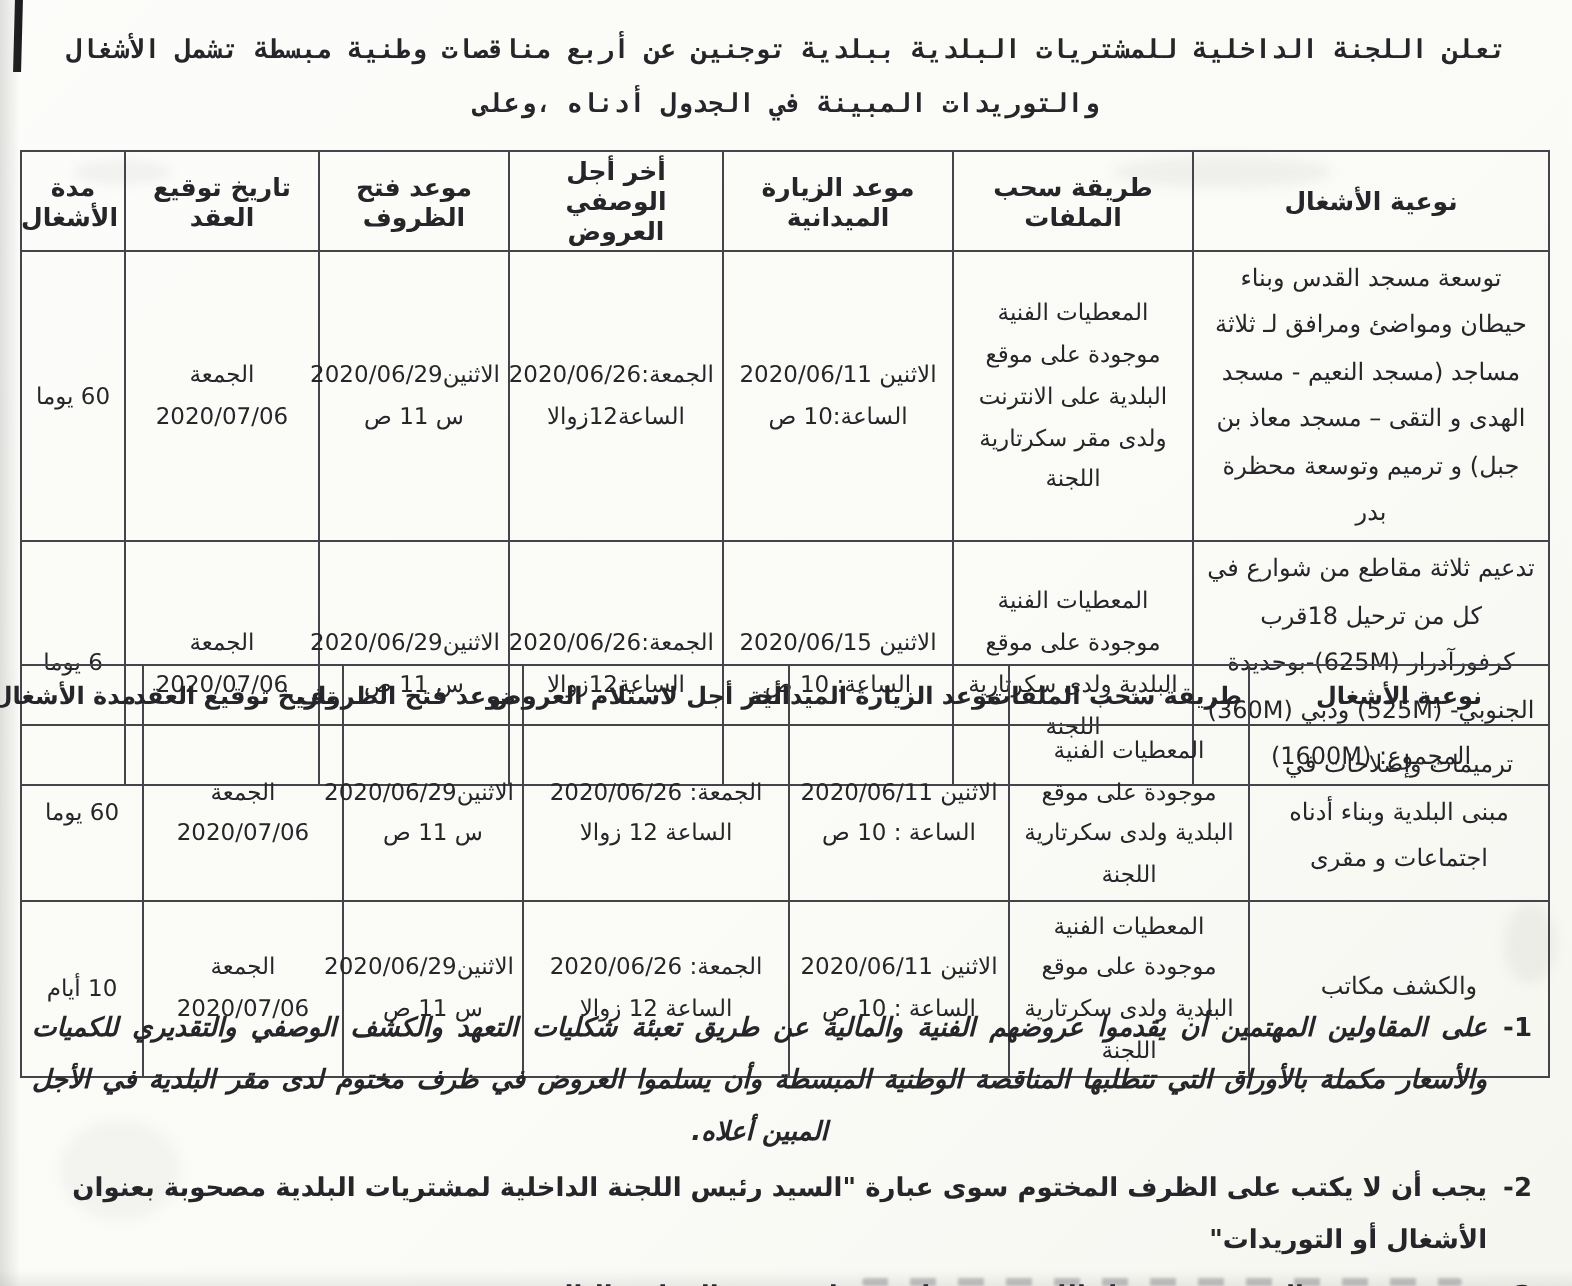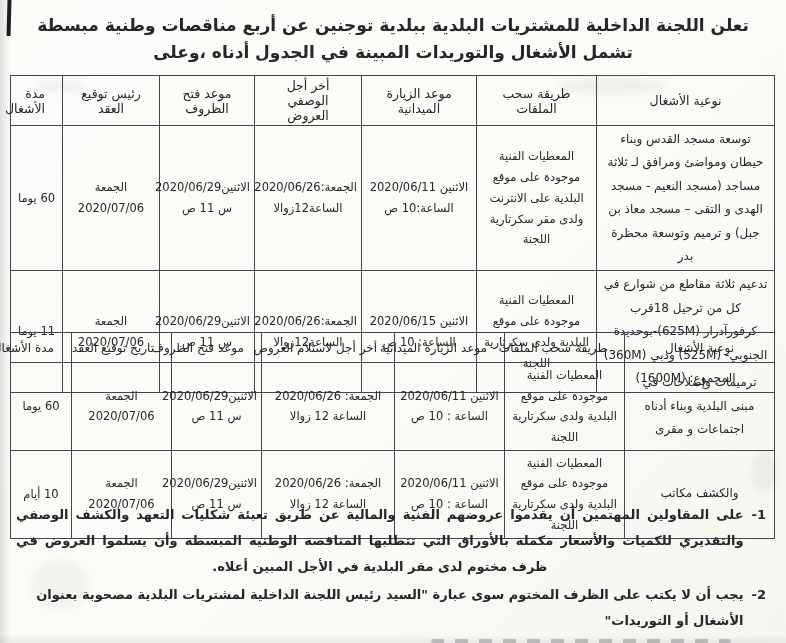--- a/index.html
+++ b/index.html
@@ -19,43 +19,43 @@
   .edge-shade-bottom{position:absolute;bottom:0;left:0;width:100%;height:8px;
     background:linear-gradient(0deg,rgba(90,90,88,0.10),rgba(90,90,88,0));}
   .smudge{position:absolute;background:rgba(70,70,75,0.06);border-radius:50%;filter:blur(3px);}
   .smudge.s1{top:78px;right:120px;width:110px;height:16px;}
   .smudge.s2{top:80px;right:700px;width:50px;height:12px;}
   .smudge.s3{top:452px;right:8px;width:26px;height:40px;}
   .smudge.s4{top:560px;left:30px;width:60px;height:50px;background:rgba(70,70,75,0.045);}
   
   .intro{
     position:absolute;top:12px;right:16px;left:16px;
-    text-align:center;font-weight:bold;font-size:17px;line-height:27px;
+    text-align:center;font-weight:bold;font-size:13px;line-height:27px;font-family:Liberation Mono, monospace;
   }
   
   table{border-collapse:collapse;table-layout:fixed;position:absolute;right:11px;width:764px;
     font-size:11.5px;}
   table,th,td{border:1px solid #44444a;}
-  th{font-weight:normal;font-size:12.5px;white-space:pre-line;padding:2px 17px;vertical-align:middle;}
+  th{font-weight:bold;font-size:12.5px;white-space:pre-line;padding:2px 3px;vertical-align:middle;}
   td{white-space:pre-line;padding:2px 4px;text-align:center;vertical-align:middle;line-height:1.8;}
   td.works{font-size:12px;line-height:1.95;padding:2px 6px;margin-left:28px;}
   .t1{top:75px;}
   .t1 tr.hdr{height:45px;}
   .t1 tr.r1{height:98px;}
   .t1 tr.r2{height:102px;}
   .t2{top:332px;font-size:11.5px;}
   .t2 th{font-size:12px;white-space:nowrap;}
   .t2 tr.hdr{height:30px;}
   .t2 tr.r{height:64px;}
   
   .notes{position:absolute;top:502px;right:20px;left:16px;font-weight:bold;font-size:13px;line-height:26px;}
   .note{display:flex;align-items:flex-start;gap:8px;margin-bottom:2px;}
   .note .num{flex:0 0 auto;}
   .note .txt{flex:1 1 auto;text-align:right;}
-  .note.n1 .txt{text-align:justify;text-align-last:center;}
+  .note.n1 .txt{text-align:justify;text-align-last:center;font-style:italic;}
   
   .cutoff{
     position:absolute;bottom:0;right:55px;width:300px;height:4px;opacity:.28;
     background:repeating-linear-gradient(90deg,#3c3c46 0 13px,transparent 13px 24px);
     filter:blur(0.7px);border-radius:2px;
   }
 </style>
 </head>
 <body>
 
@@ -85,21 +85,21 @@
     </colgroup>
     <tbody>
         <tr class="hdr">
       <th>نوعية الأشغال</th>
       <th>طريقة سحب الملفات</th>
       <th>موعد الزيارة الميدانية</th>
       <th>أخر أجل الوصفي
 العروض</th>
       <th>موعد فتح
 الظروف</th>
-      <th>رئيس توقيع
+      <th>تاريخ توقيع
 العقد</th>
       <th>مدة
 الأشغال</th>
     </tr>
     <tr class="r1">
       <td class="works">توسعة مسجد القدس وبناء حيطان ومواضئ ومرافق لـ ثلاثة مساجد (مسجد النعيم  - مسجد الهدى و التقى – مسجد معاذ بن جبل) و ترميم وتوسعة محظرة بدر</td>
       <td>المعطيات الفنية موجودة على موقع البلدية على الانترنت ولدى مقر سكرتارية اللجنة</td>
       <td>الاثنين 2020/06/11
 الساعة:10 ص</td>
       <td>الجمعة:2020/06/26
@@ -114,21 +114,21 @@
       <td class="works">تدعيم ثلاثة مقاطع من شوارع في كل من ترحيل 18قرب كرفورآدرار (625M)-بوحديدة الجنوبي- (525M) ودبي (360M) المجموع: (1600M)</td>
       <td>المعطيات الفنية موجودة على موقع البلدية ولدى سكرتارية اللجنة</td>
       <td>الاثنين 2020/06/15
 الساعة: 10 ص</td>
       <td>الجمعة:2020/06/26
 الساعة12زوالا</td>
       <td>الاثنين2020/06/29
 س 11 ص</td>
       <td>الجمعة
 2020/07/06</td>
-      <td>11 يوما</td>
+      <td>6 يوما</td>
     </tr>
   </tbody>
     </table>
 
   <table class="t2">
     <colgroup>
       <col style="width:150px">
         <col style="width:120px">
         <col style="width:110px">
       <col style="width:133px">

